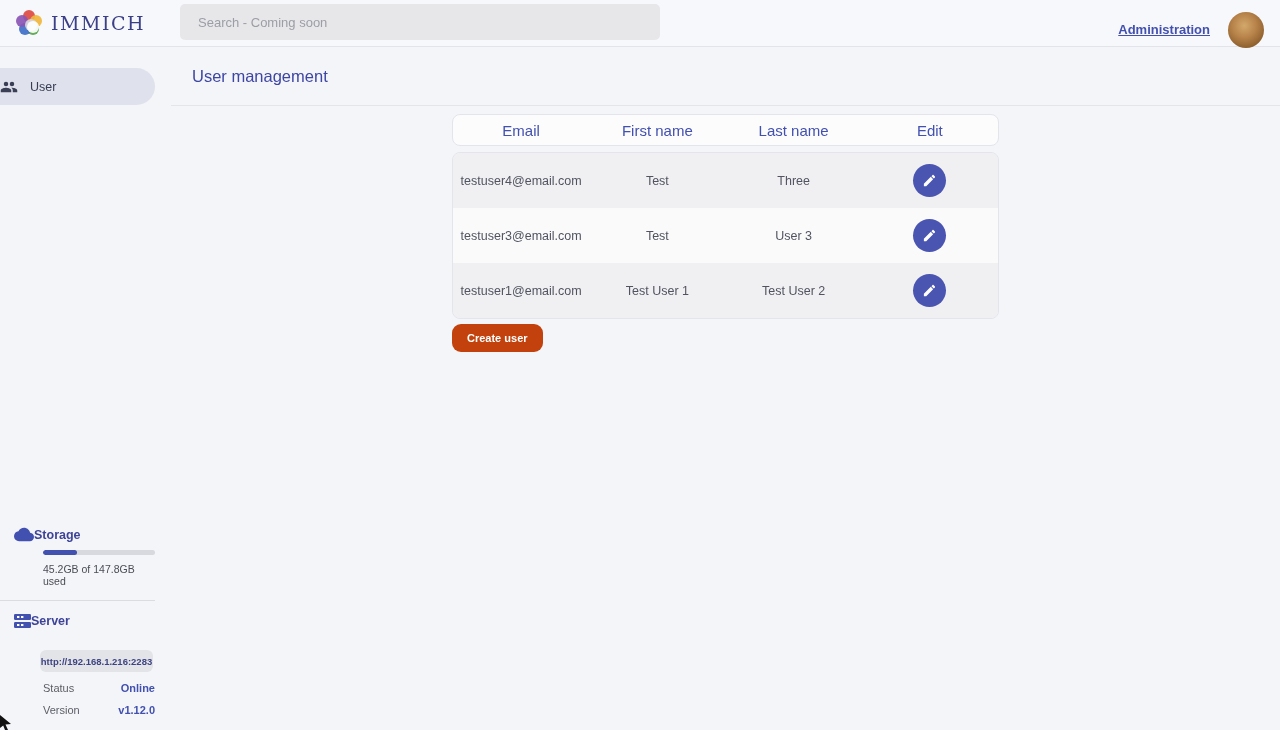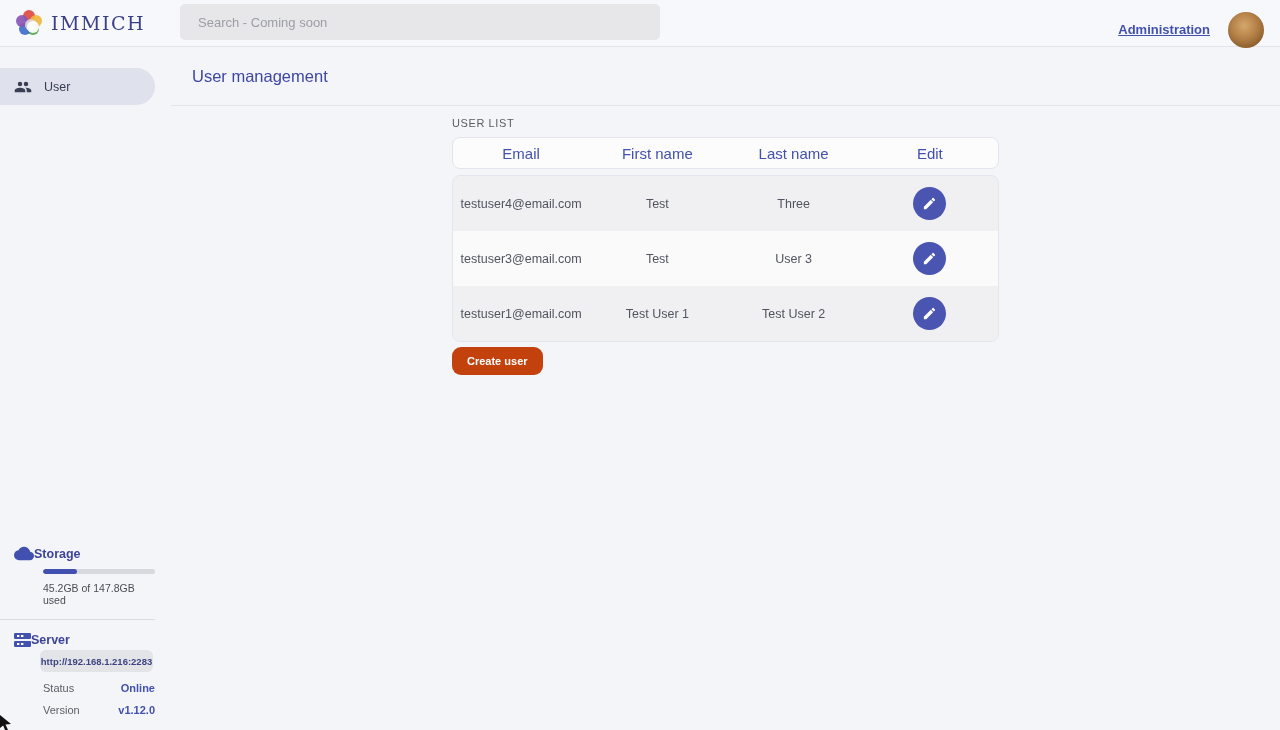--- a/index.html
+++ b/index.html
@@ -30,31 +30,31 @@
     display:flex; align-items:center; gap:18px; }
   .admin-link { font-size:13px; font-weight:bold; color:var(--primary);
     text-decoration:underline; cursor:pointer; }
   .avatar { width:36px; height:36px; border-radius:50%; cursor:pointer;
     background:radial-gradient(circle at 45% 38%, #d3a86b 0%, #b7834a 40%, #8e5f2d 75%, #6e4720 100%); }
 
   
   .sidebar { position:absolute; left:0; top:47px; width:155px; bottom:0; }
   .side-pill { position:absolute; left:0; top:21px; width:155px; height:37px;
     background:#dfe2ec; border-radius:0 19px 19px 0; display:flex; align-items:center;
-    padding-left:14px; gap:12px; cursor:pointer; }
+    gap:12px; cursor:pointer; }
   .side-pill .lbl { font-size:12.5px; font-weight:500; color:#383d54; }
   .side-bottom { position:absolute; left:0; bottom:14px; width:155px; }
   .sect-head { display:flex; align-items:center; padding-left:14px; }
   .sect-title { font-size:12.5px; font-weight:bold; color:#3d4498; }
   .progress-track { margin:8px 0 0 43px; width:112px; height:5px; border-radius:3px;
     background:#d7d9de; overflow:hidden; }
   .progress-fill { height:100%; background:var(--primary); border-radius:3px; }
   .usage-text { margin:8px 0 0 43px; font-size:10.5px; color:#4a4d55; }
   .side-divider { margin:13px 0 12px 0; width:155px; height:1px; background:#dadce2; }
-  .url-pill { margin:2px 0 0 40px; width:113px; height:22px; background:#e3e4e8;
+  .url-pill { margin:21px 0 0 40px; width:113px; height:22px; background:#e3e4e8;
     border-radius:6px; display:flex; align-items:center; justify-content:center; }
   .url-pill span { font-size:9.5px; font-weight:bold; color:#3e4482; }
   .kv-row { display:flex; justify-content:space-between; margin:10px 0 0 43px;
     width:112px; font-size:11px; }
   .kv-row .k { color:#5b5e66; }
   .kv-row .v { color:var(--primary); font-weight:bold; }
 
   
   .main { position:absolute; left:155px; top:47px; right:0; bottom:0; }
   .title-bar { height:59px; margin-left:16px; border-bottom:1px solid #e4e5ea;
@@ -154,21 +154,20 @@
       <span class="v">v1.12.0</span>
     </div>
   </div>
 </div>
 
 <div class="main">
   <div class="title-bar">
     <span class="page-title">User management</span>
   </div>
   <div class="content">
-    <div class="section-label">USER LIST</div>
     <div class="thead">
         <div class="tcell">Email</div>
         <div class="tcell">First name</div>
         <div class="tcell">Last name</div>
         <div class="tcell">Edit</div>
       </div>
     <div class="tbody">
         <div class="trow row-dark">
           <div class="tcell">testuser4@email.com</div>
           <div class="tcell">Test</div>

